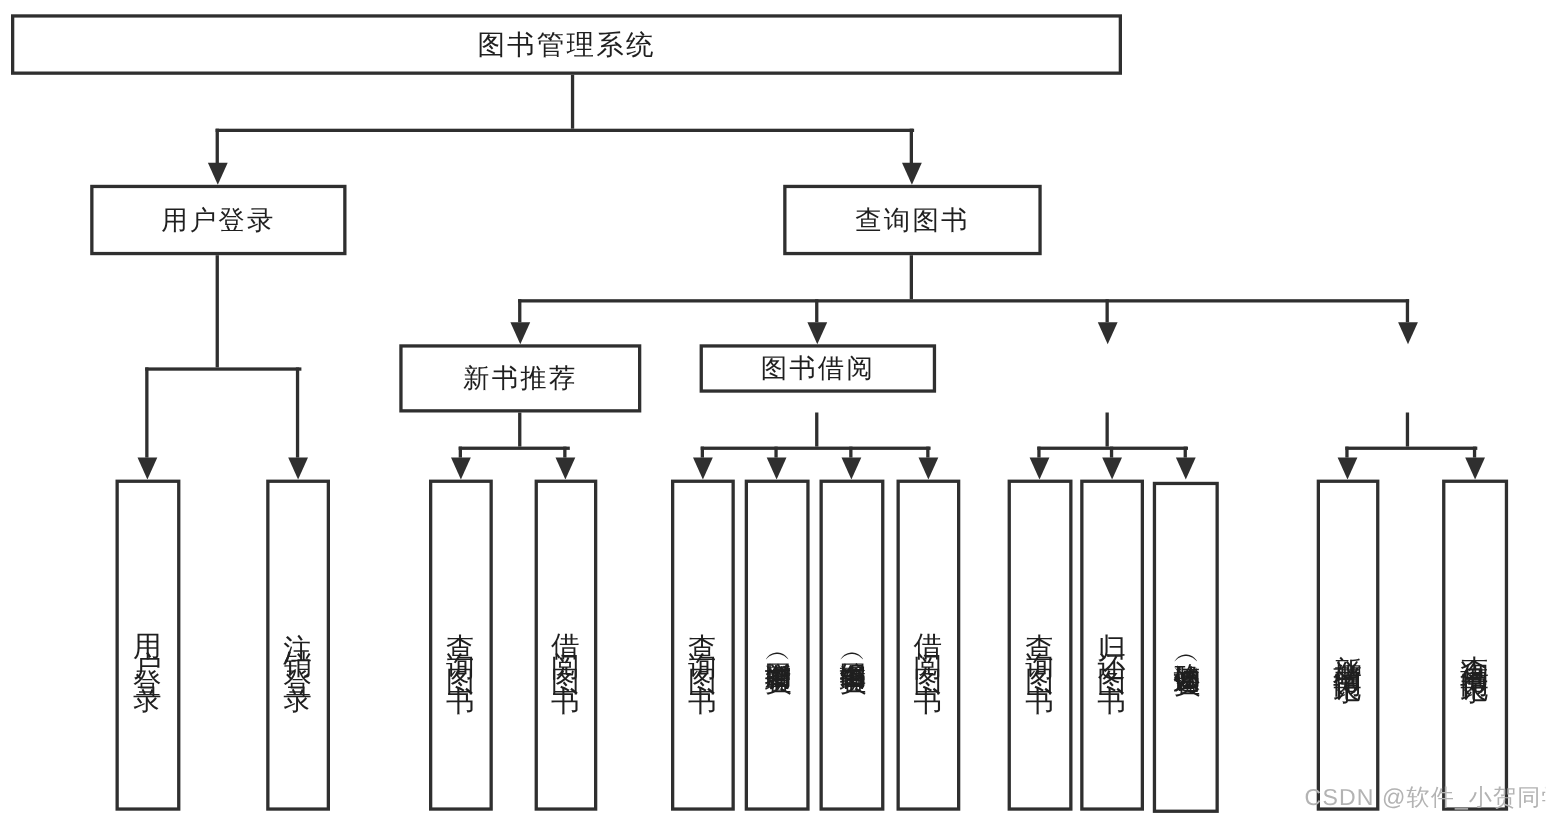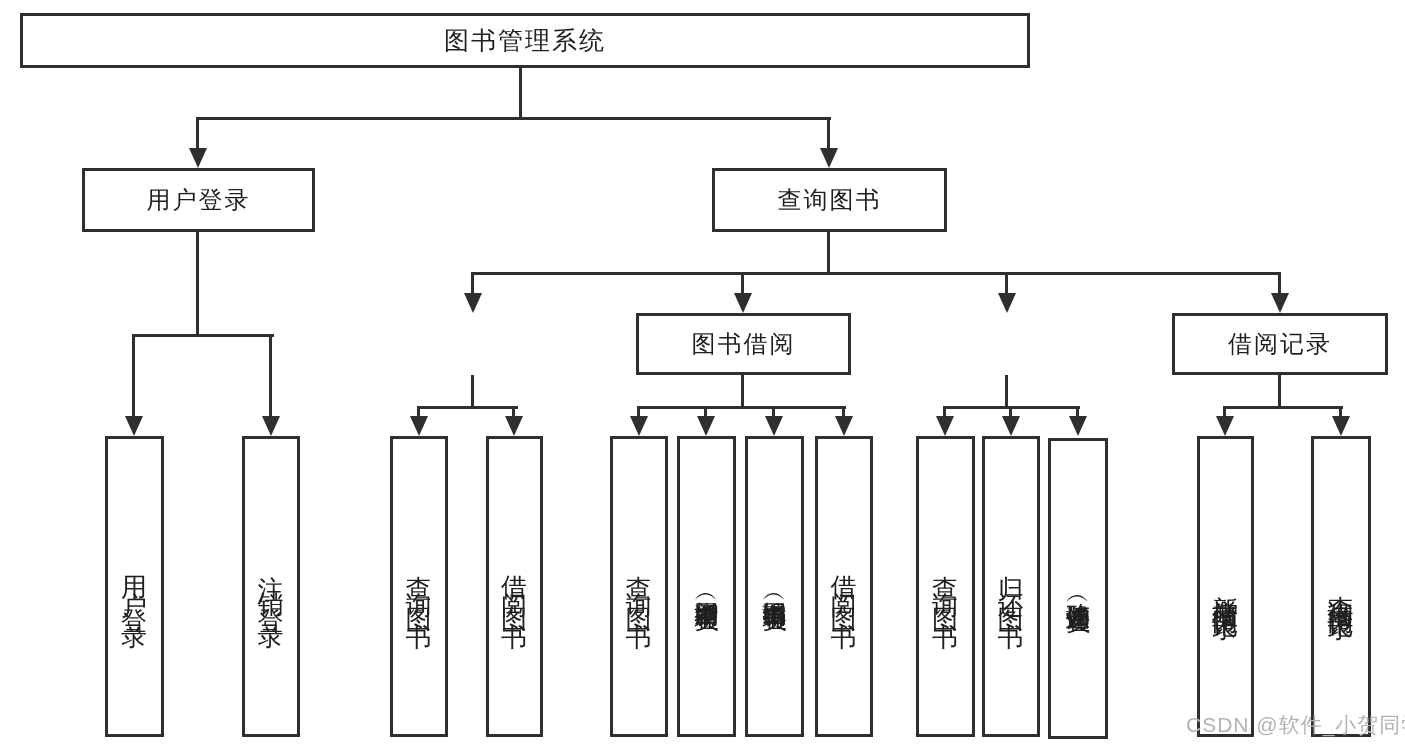--- a/index.html
+++ b/index.html
@@ -51,21 +51,21 @@
     color:var(--wm);
     white-space:nowrap;
     z-index:5;
   }
 </style>
 </head>
 <body>
 
 <div class="canvas">
 
-  <div class="node h root" style="left:20px;top:13px;width:1010px;height:55px">
+  <div class="node h root" style="left:10px;top:13px;width:1010px;height:55px">
     <span>图书管理系统</span>
   </div>
 
   <div class="vline" style="left:519px;top:68px;height:49px"></div>
   <div class="hline" style="left:196px;top:117px;width:635px"></div>
   <div class="vline" style="left:196px;top:117px;height:33px"></div>
   <div class="tri" style="left:189px;top:148px"></div>
   <div class="vline" style="left:827px;top:117px;height:33px"></div>
   <div class="tri" style="left:820px;top:148px"></div>
 
@@ -87,25 +87,25 @@
   <div class="hline" style="left:471px;top:272px;width:810px"></div>
   <div class="vline" style="left:471px;top:272px;height:21px"></div>
   <div class="tri" style="left:464px;top:293px"></div>
   <div class="vline" style="left:741px;top:272px;height:21px"></div>
   <div class="tri" style="left:734px;top:293px"></div>
   <div class="vline" style="left:1005px;top:272px;height:21px"></div>
   <div class="tri" style="left:998px;top:293px"></div>
   <div class="vline" style="left:1278px;top:272px;height:21px"></div>
   <div class="tri" style="left:1271px;top:293px"></div>
 
-  <div class="node h" style="left:636px;top:313px;width:215px;height:62px">
+  <div class="node h" style="left:363px;top:313px;width:220px;height:62px">
+    <span>新书推荐</span>
+  </div>
+  <div class="node h" style="left:636px;top:313px;width:215px;height:44px">
     <span>图书借阅</span>
-  </div>
-  <div class="node h" style="left:1172px;top:313px;width:216px;height:62px">
-    <span>借阅记录</span>
   </div>
 
   <div class="vline" style="left:471px;top:375px;height:31px"></div>
   <div class="hline" style="left:417px;top:406px;width:101px"></div>
   <div class="vline" style="left:417px;top:406px;height:10px"></div>
   <div class="tri" style="left:410px;top:416px"></div>
   <div class="vline" style="left:512px;top:406px;height:10px"></div>
   <div class="tri" style="left:505px;top:416px"></div>
 
   <div class="vline" style="left:741px;top:375px;height:31px"></div>

